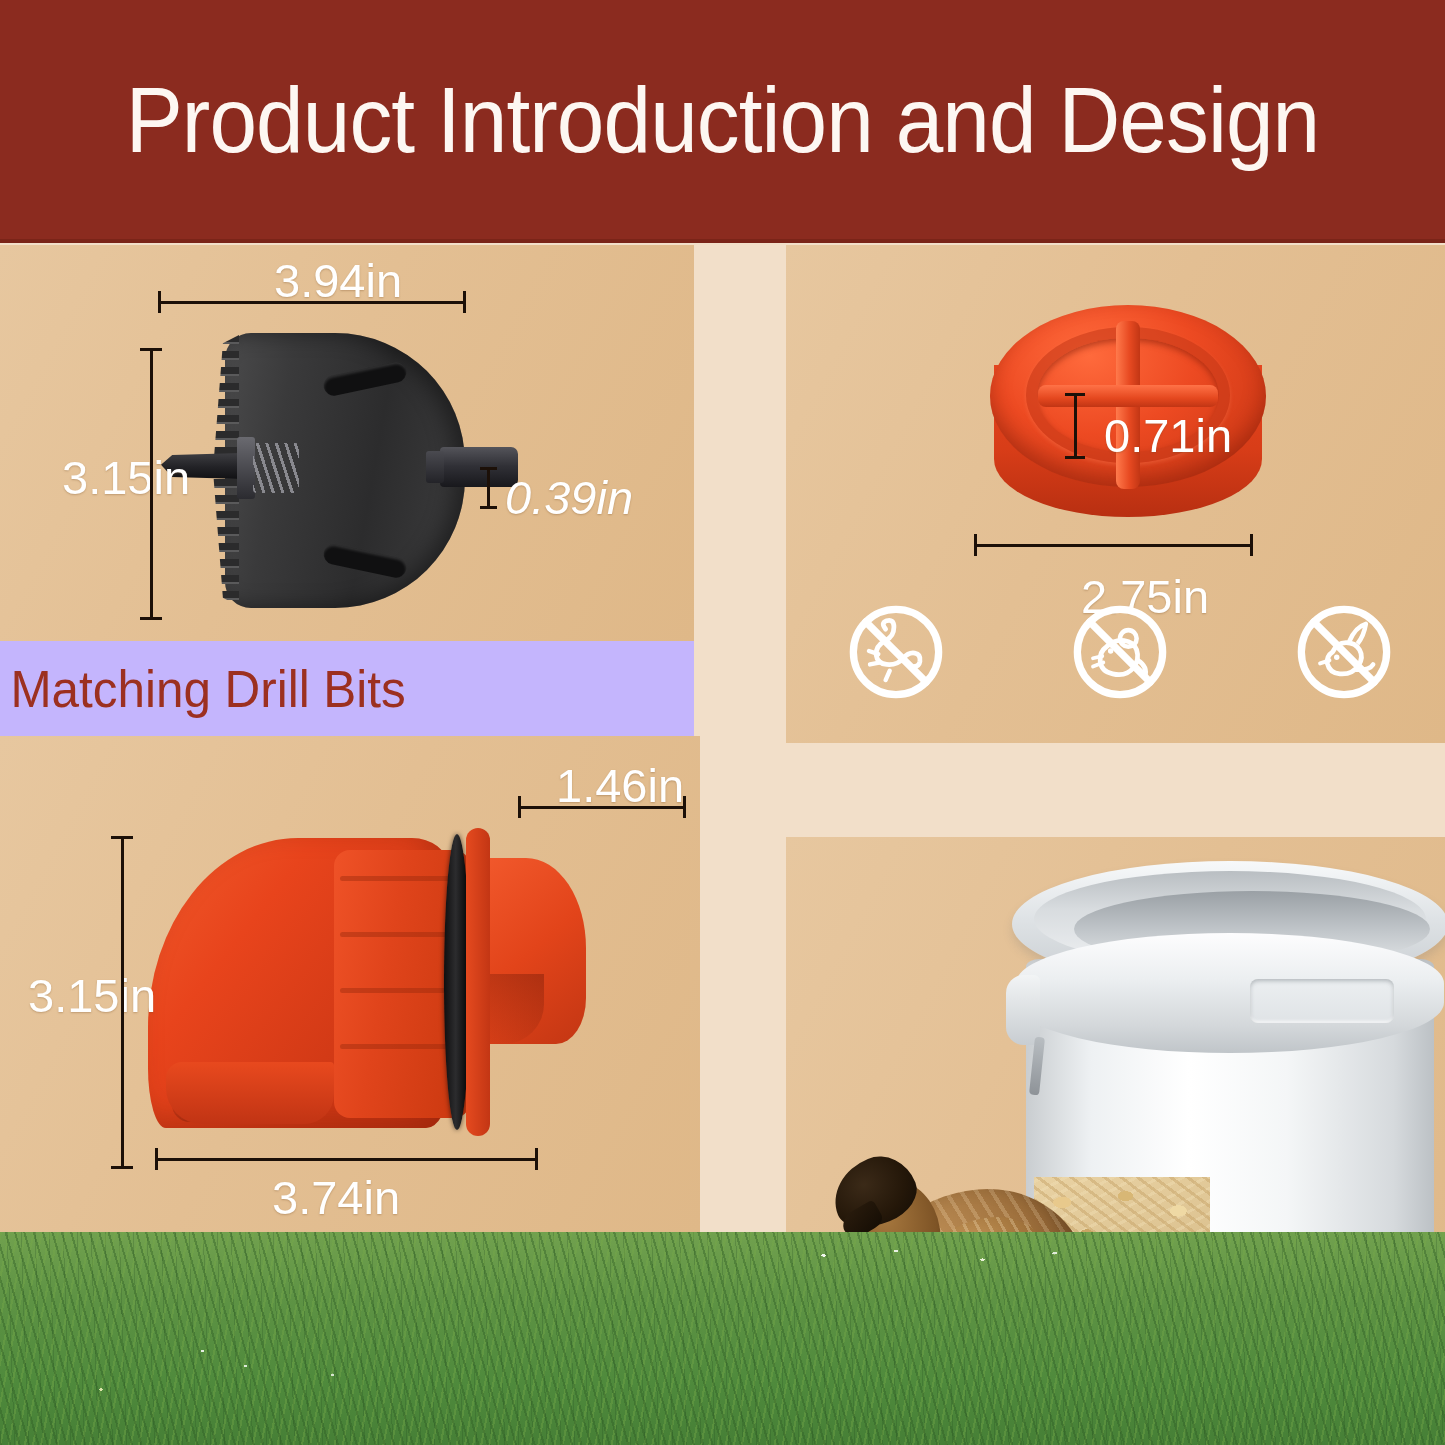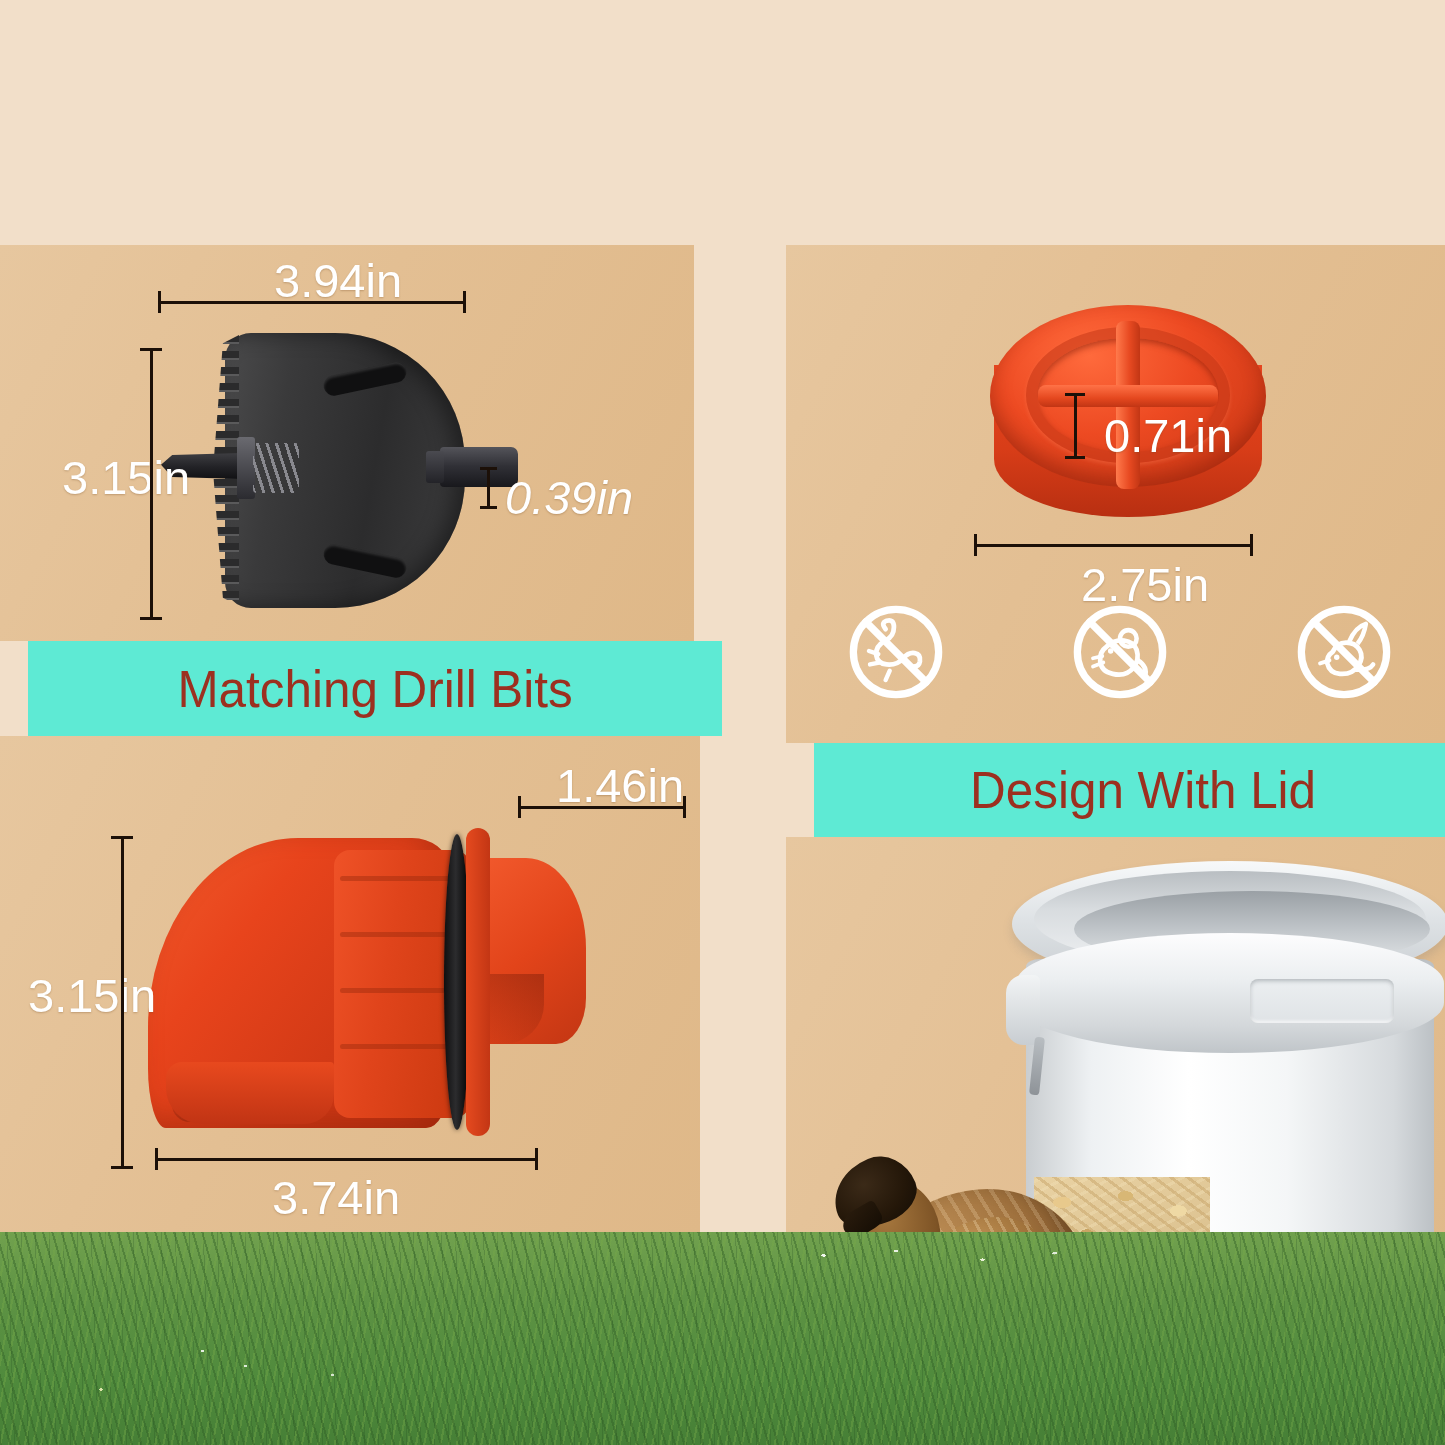--- a/index.html
+++ b/index.html
@@ -51,25 +51,23 @@
   .panel {
     position: absolute;
     background: #e4c196;
     overflow: hidden;
   }
   .panel-grad {
     background: linear-gradient(118deg, #e7c79f 0%, #e3bf93 45%, #dfb888 100%);
   }
   .caption-band {
     position: absolute;
-    background: #5eead4;
+    background: #c4b5fd;
     display: flex;
     align-items: center;
-    justify-content: center;
-    margin-left: 28px;
   }
   .caption-text {
     color: #9c3020;
     font-size: 52px;
     letter-spacing: 0px;
     transform: scaleX(0.95);
     white-space: nowrap;
   }
 
   
@@ -394,20 +392,23 @@
     border-radius: 4px;
   }
   .ck-foot.f1 { left: 98px; top: 236px; }
   .ck-foot.f2 { left: 142px; top: 240px; }
 </style>
 </head>
 <body>
 
 <div id="infographic">
 
+  <div class="header-bar">
+    <div class="header-title">Product Introduction and Design</div>
+  </div>
 
   <div class="panel panel-grad" id="panel-drill">
 
     <div class="holesaw-wrap">
       <div class="holesaw-body"></div>
       <div class="holesaw-teeth"></div>
       <div class="holesaw-slot s1"></div>
       <div class="holesaw-slot s2"></div>
       <div class="arbor-shank"></div>
       <div class="pilot-bit"></div>
@@ -474,21 +475,21 @@
       <div class="lid-ring"></div>
       <div class="lid-bar-v"></div>
       <div class="lid-bar-h"></div>
     </div>
 
     <div class="dim-label" style="left:318px; top:163px;">0.71in</div>
     <div class="dim-line-v" style="left:288px; top:148px; height:66px;"></div>
     <div class="dim-cap-h" style="left:279px; top:148px; width:20px;"></div>
     <div class="dim-cap-h" style="left:279px; top:211px; width:20px;"></div>
 
-    <div class="dim-label" style="left:295px; top:312px;">2.75in</div>
+    <div class="dim-label" style="left:295px; top:324px;">2.75in</div>
     <div class="dim-line-h" style="left:188px; top:299px; width:279px;"></div>
     <div class="dim-cap-v" style="left:188px; top:289px;"></div>
     <div class="dim-cap-v" style="left:464px; top:289px;"></div>
 
     <div class="pest-row">
 
       <svg class="pest-icon" viewBox="0 0 100 100">
         <circle cx="50" cy="50" r="41" fill="none" stroke="#ffffff" stroke-width="7"></circle>
         <line x1="21" y1="21" x2="79" y2="79" stroke="#ffffff" stroke-width="7" stroke-linecap="round"></line>
         <path d="M40 28 q-5 -6 1 -8 q7 -2 7 6 q0 9 -8 13 q-10 5 -9 14 q1 8 10 9 q10 1 16 -6 q5 -6 11 -5 q6 1 5 8 q-1 6 -8 5" fill="none" stroke="#ffffff" stroke-width="4.6" stroke-linecap="round" stroke-linejoin="round"></path>
@@ -511,23 +512,20 @@
         <path d="M39 50 q-6 4 -5 11 q2 9 12 10 q12 1 18 -8 q5 -8 1 -15 q-4 -7 -13 -7 q-9 0 -13 9 z" fill="none" stroke="#ffffff" stroke-width="4.6" stroke-linejoin="round"></path>
         <path d="M55 40 q6 -14 16 -17 q-2 12 -8 19" fill="none" stroke="#ffffff" stroke-width="4.4" stroke-linejoin="round"></path>
         <circle cx="43" cy="55" r="2.6" fill="#ffffff"></circle>
         <path d="M36 58 l-9 3" fill="none" stroke="#ffffff" stroke-width="3.8" stroke-linecap="round"></path>
         <path d="M62 67 q12 1 16 -5" fill="none" stroke="#ffffff" stroke-width="4.4" stroke-linecap="round"></path>
       </svg>
 
     </div>
   </div>
 
-  <div class="caption-band" id="band-lid">
-    <div class="caption-text">Design With Lid</div>
-  </div>
 
   <div class="panel panel-grad" id="panel-bucket">
 
     <div class="bucket-wrap">
       <div class="bucket-body"></div>
       <div class="bucket-rim-outer">
         <div class="bucket-rim-inner">
           <div class="bucket-rim-hole"></div>
         </div>
       </div>

